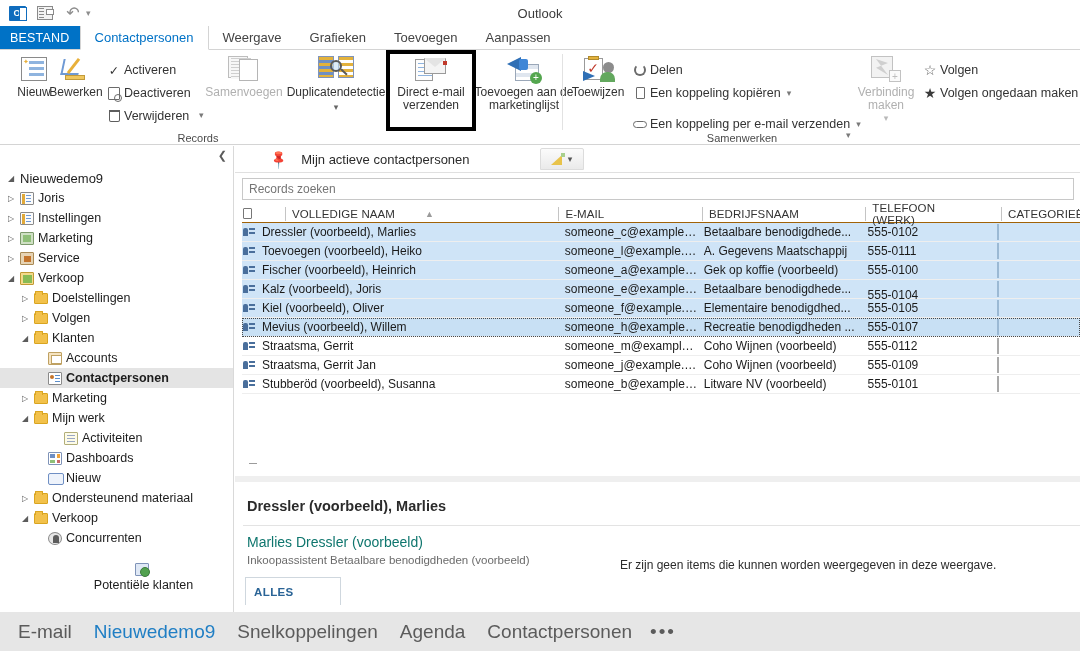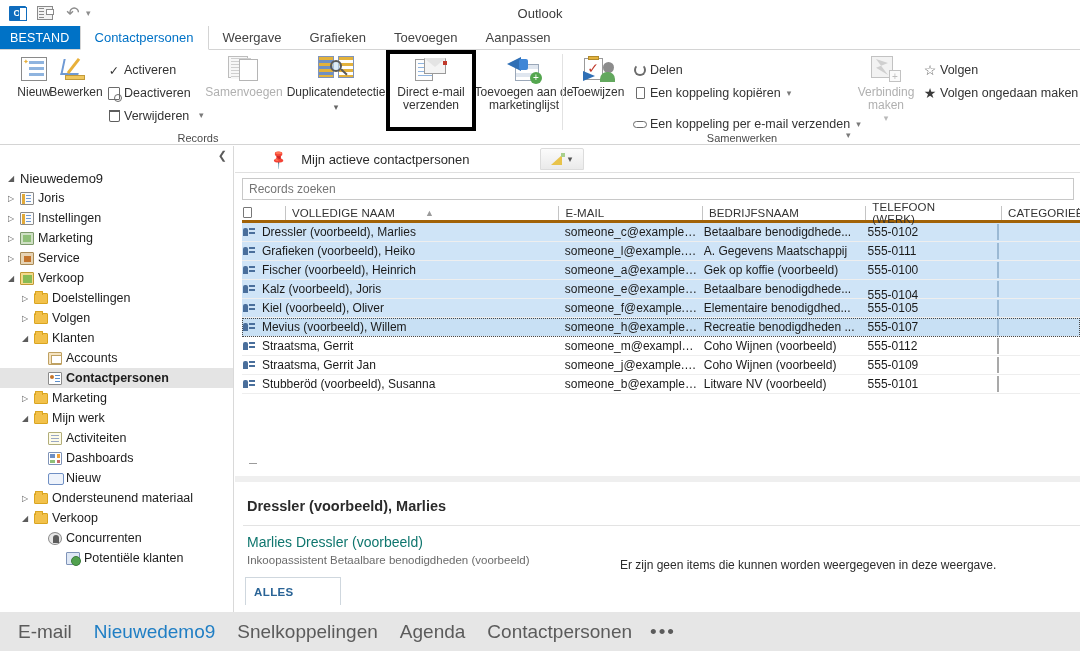--- a/index.html
+++ b/index.html
@@ -223,21 +223,21 @@
   .search-box {
     width: 100%; height: 22px; border: 1px solid #c8c8c8;
     background: #ffffff; font-size: 12px; color: #8d8d8d;
     padding: 0 6px; font-family: "Liberation Sans", sans-serif;
   }
 
   
   .grid { position: absolute; left: 7px; top: 59px; width: 838px; }
   .ghead {
     display: flex; height: 18px; align-items: center;
-    border-bottom: 3px solid #a16207; background: #ffffff;
+    border-bottom: 1px solid #a16207; background: #ffffff;
     font-size: 11.5px; color: #333; letter-spacing: .1px; gap: 32px;
   }
   .ghead .gh {
     border-left: 1px solid #c4c4c4; padding-left: 6px; height: 14px;
     display: flex; align-items: center; position: relative;
   }
   .ghead .gh:first-child { border-left: none; }
   .sort-asc { margin-left: 30px; color: #9a9a9a; font-size: 9px; }
   .doc-col { width: 14px; display: flex; align-items: center; justify-content: center; }
   .doc-glyph {
@@ -594,63 +594,63 @@
             </span>
             <span>Marketing</span>
           </div>
           <div class="tnode" style="padding-left: 22px;">
             <span class="twist">◢</span>
             <span class="ti">
               <span class="folder"></span>
             </span>
             <span>Mijn werk</span>
           </div>
+          <div class="tnode" style="padding-left: 52px;">
+            <span class="twist"></span>
+            <span class="ti">
+              <span class="icn act"></span>
+            </span>
+            <span>Activiteiten</span>
+          </div>
           <div class="tnode" style="padding-left: 36px;">
             <span class="twist"></span>
             <span class="ti">
-              <span class="icn act"></span>
-            </span>
-            <span>Activiteiten</span>
+              <span class="icn dash"></span>
+            </span>
+            <span>Dashboards</span>
           </div>
           <div class="tnode" style="padding-left: 36px;">
             <span class="twist"></span>
             <span class="ti">
-              <span class="icn dash"></span>
-            </span>
-            <span>Dashboards</span>
+              <span class="icn bub"></span>
+            </span>
+            <span>Nieuw</span>
+          </div>
+          <div class="tnode" style="padding-left: 22px;">
+            <span class="twist">▷</span>
+            <span class="ti">
+              <span class="folder"></span>
+            </span>
+            <span>Ondersteunend materiaal</span>
+          </div>
+          <div class="tnode" style="padding-left: 22px;">
+            <span class="twist">◢</span>
+            <span class="ti">
+              <span class="folder"></span>
+            </span>
+            <span>Verkoop</span>
           </div>
           <div class="tnode" style="padding-left: 36px;">
             <span class="twist"></span>
             <span class="ti">
-              <span class="icn bub"></span>
-            </span>
-            <span>Nieuw</span>
-          </div>
-          <div class="tnode" style="padding-left: 22px;">
-            <span class="twist">▷</span>
-            <span class="ti">
-              <span class="folder"></span>
-            </span>
-            <span>Ondersteunend materiaal</span>
-          </div>
-          <div class="tnode" style="padding-left: 22px;">
-            <span class="twist">◢</span>
-            <span class="ti">
-              <span class="folder"></span>
-            </span>
-            <span>Verkoop</span>
-          </div>
-          <div class="tnode" style="padding-left: 36px;">
-            <span class="twist"></span>
-            <span class="ti">
               <span class="icn comp"></span>
             </span>
             <span>Concurrenten</span>
           </div>
-          <div class="tnode" style="padding-left: 54px;">
+          <div class="tnode" style="padding-left: 54px; flex-direction: column;">
             <span class="twist"></span>
             <span class="ti">
               <span class="icn lead"></span>
             </span>
             <span>Potentiële klanten</span>
           </div>
         </div>
     </div>
   </div>
 
@@ -699,21 +699,21 @@
             <div class="cell" style="width: 305px;">Dressler (voorbeeld), Marlies</div>
             <div class="cell" style="width: 140px;">someone_c@example.com</div>
             <div class="cell" style="width: 165px;">Betaalbare benodigdhede...</div>
             <div class="cell" style="width: 130px;">555-0102</div>
             <div style="width: 90px;"><span class="cat-box"></span></div>
           </div>
           <div class="grow sel">
             <div class="c-icon">
               <span class="contact-ic"></span>
             </div>
-            <div class="cell" style="width: 305px;">Grafieken (voorbeeld), Heiko</div>
+            <div class="cell" style="width: 305px;">Toevoegen (voorbeeld), Heiko</div>
             <div class="cell" style="width: 140px;">someone_l@example.com</div>
             <div class="cell" style="width: 165px;">A. Gegevens Maatschappij</div>
             <div class="cell" style="width: 130px;">555-0111</div>
             <div style="width: 90px;"><span class="cat-box"></span></div>
           </div>
           <div class="grow sel">
             <div class="c-icon">
               <span class="contact-ic"></span>
             </div>
             <div class="cell" style="width: 305px;">Fischer (voorbeeld), Heinrich</div>

